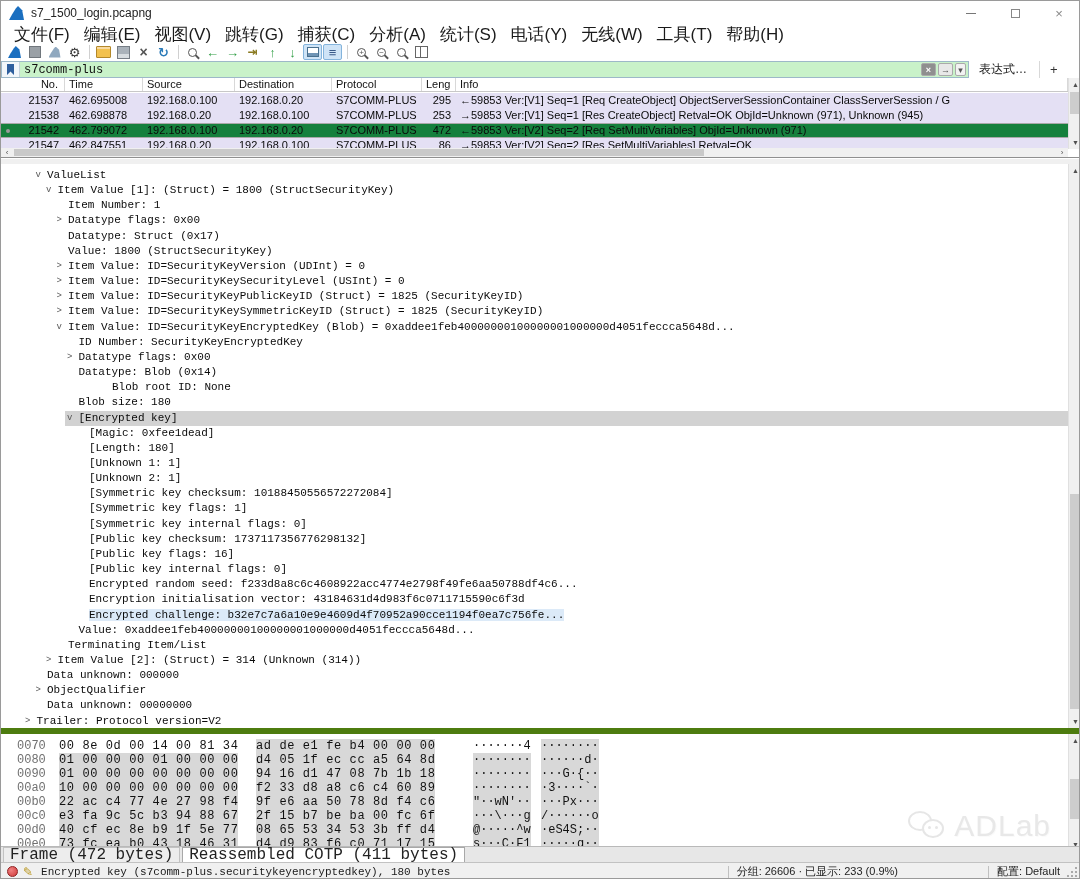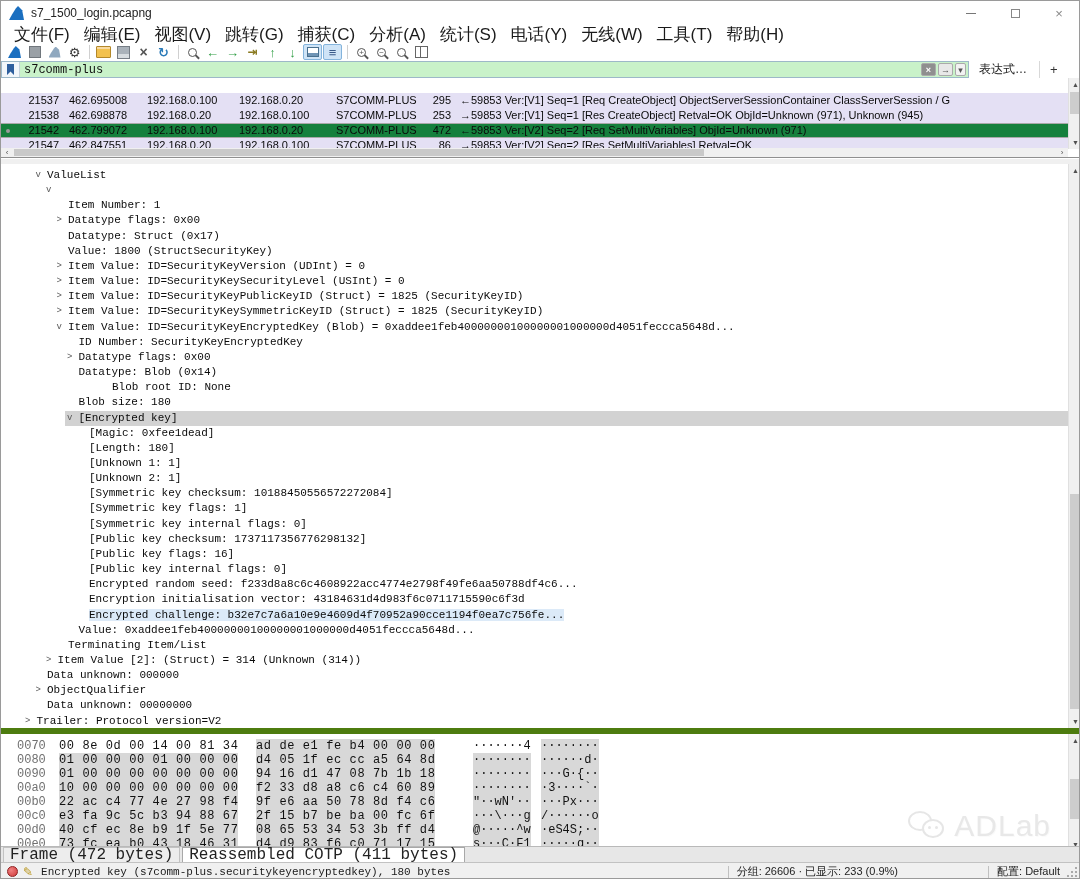--- a/index.html
+++ b/index.html
@@ -232,20 +232,29 @@
         <span class="fbtn clear-btn">×</span>
         <span class="fbtn">→</span>
         <span class="fbtn dropdown-btn">▾</span>
       </span>
     </div>
     <span class="expr-btn">表达式…</span>
     <span class="plus-btn">+</span>
   </div>
 
   <div class="packet-panel">
+    <div class="plist-header" id="plist-header">
+        <span class="ph-cell c-no">No.</span>
+        <span class="ph-cell c-time">Time</span>
+        <span class="ph-cell c-src">Source</span>
+        <span class="ph-cell c-dst">Destination</span>
+        <span class="ph-cell c-proto">Protocol</span>
+        <span class="ph-cell c-len">Leng</span>
+        <span class="ph-cell c-info" style="flex: 1 1 auto;">Info</span>
+      </div>
     <div class="plist-rows" id="plist-rows">
         <div class="prow">
           <span class="pc c-no">21537</span>
           <span class="pc c-time">462.695008</span>
           <span class="pc c-src">192.168.0.100</span>
           <span class="pc c-dst">192.168.0.20</span>
           <span class="pc c-proto">S7COMM-PLUS</span>
           <span class="pc c-len">295</span>
           <span class="pc c-info">←59853 Ver:[V1] Seq=1 [Req CreateObject] ObjectServerSessionContainer ClassServerSession / G</span>
         </div>
@@ -285,21 +294,21 @@
     <div class="hscroll" style="bottom:0; width:1067px;">
       <span class="hs-arrow" style="left:0;">‹</span>
       <div class="hs-thumb" style="left:13px; width:690px;"></div>
       <span class="hs-arrow" style="right:0;">›</span>
     </div>
   </div>
 
   <div class="tree-panel">
     <div class="tree-rows" id="tree-rows">
         <div class="trow" style="padding-left: 46px;"><span class="tarrow" style="left: 34.5px;">v</span><span>ValueList</span></div>
-        <div class="trow" style="padding-left: 56.5px;"><span class="tarrow" style="left: 45px;">v</span></div>
+        <div class="trow" style="padding-left: 56.5px;"><span class="tarrow" style="left: 45px;">v</span><span>Item Value [1]: (Struct) = 1800 (StructSecurityKey)</span></div>
         <div class="trow" style="padding-left: 67px;"><span>Item Number: 1</span></div>
         <div class="trow" style="padding-left: 67px;"><span class="tarrow" style="left: 55.5px;">&gt;</span><span>Datatype flags: 0x00</span></div>
         <div class="trow" style="padding-left: 67px;"><span>Datatype: Struct (0x17)</span></div>
         <div class="trow" style="padding-left: 67px;"><span>Value: 1800 (StructSecurityKey)</span></div>
         <div class="trow" style="padding-left: 67px;"><span class="tarrow" style="left: 55.5px;">&gt;</span><span>Item Value: ID=SecurityKeyVersion (UDInt) = 0</span></div>
         <div class="trow" style="padding-left: 67px;"><span class="tarrow" style="left: 55.5px;">&gt;</span><span>Item Value: ID=SecurityKeySecurityLevel (USInt) = 0</span></div>
         <div class="trow" style="padding-left: 67px;"><span class="tarrow" style="left: 55.5px;">&gt;</span><span>Item Value: ID=SecurityKeyPublicKeyID (Struct) = 1825 (SecurityKeyID)</span></div>
         <div class="trow" style="padding-left: 67px;"><span class="tarrow" style="left: 55.5px;">&gt;</span><span>Item Value: ID=SecurityKeySymmetricKeyID (Struct) = 1825 (SecurityKeyID)</span></div>
         <div class="trow" style="padding-left: 67px;"><span class="tarrow" style="left: 55.5px;">v</span><span>Item Value: ID=SecurityKeyEncryptedKey (Blob) = 0xaddee1feb40000000100000001000000d4051feccca5648d...</span></div>
         <div class="trow" style="padding-left: 77.5px;"><span>ID Number: SecurityKeyEncryptedKey</span></div>

